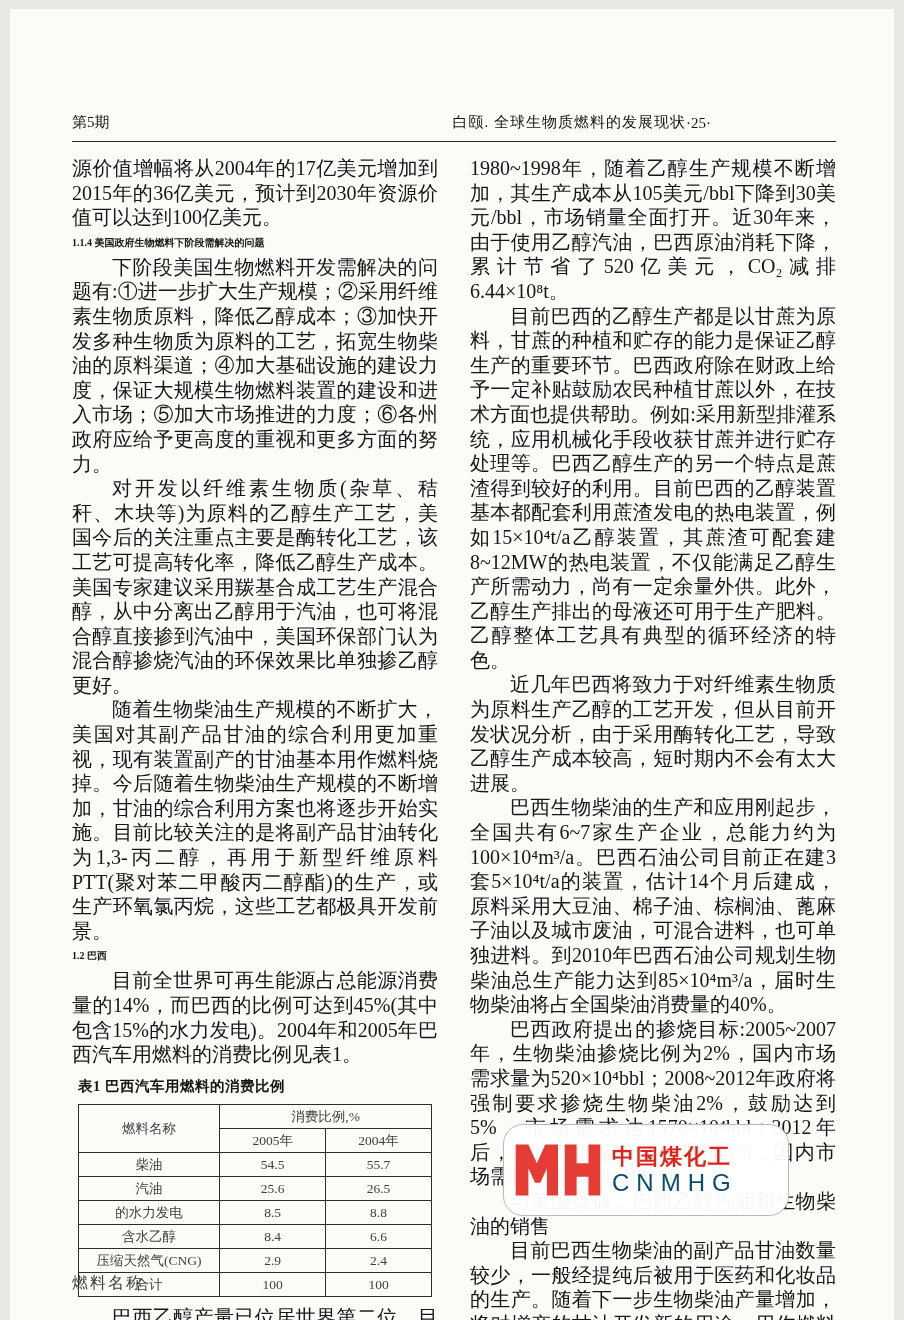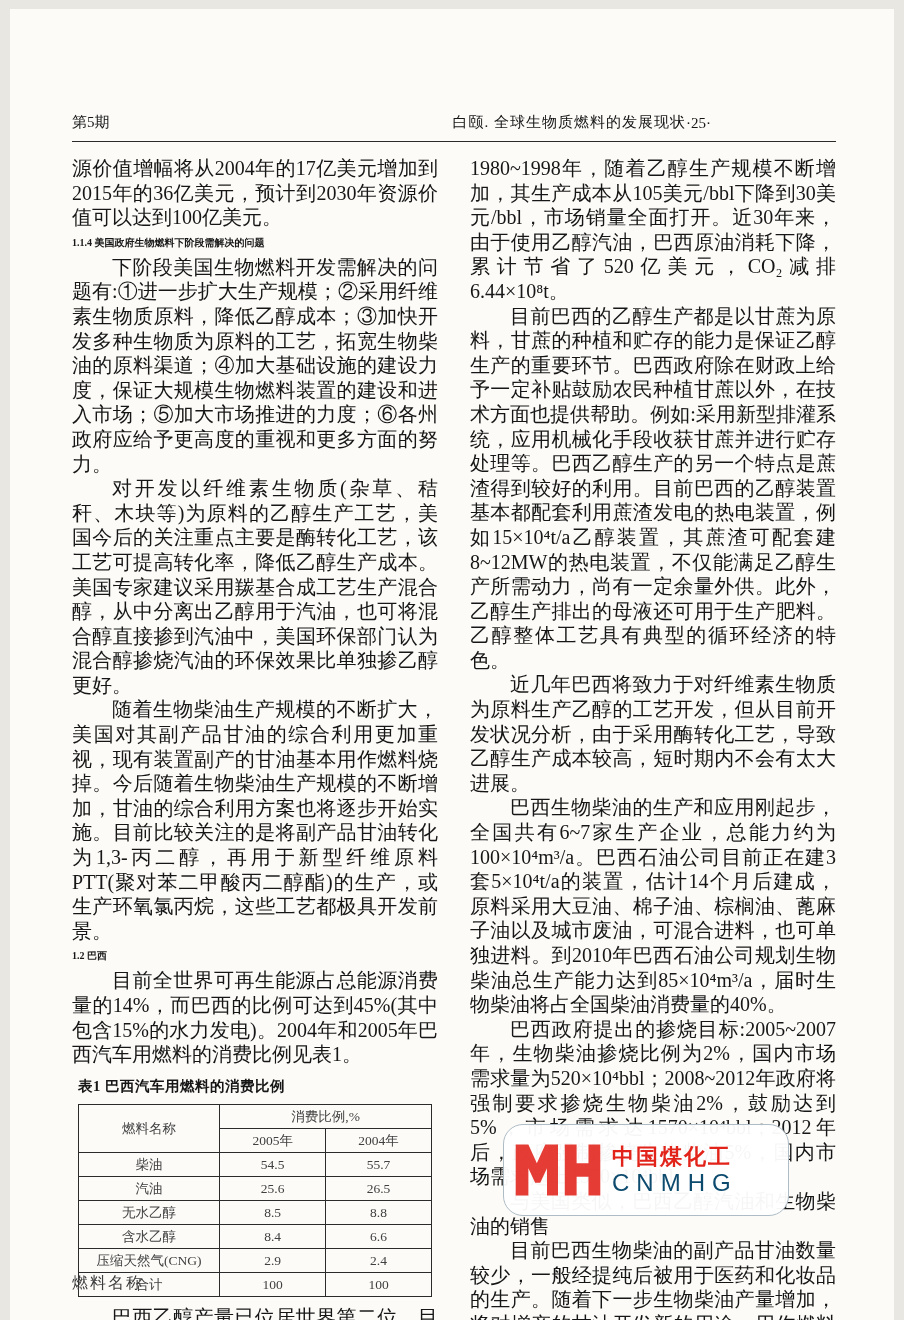--- a/index.html
+++ b/index.html
@@ -128,21 +128,21 @@
               <td>柴油</td>
               <td>54.5</td>
               <td>55.7</td>
             </tr>
             <tr>
               <td>汽油</td>
               <td>25.6</td>
               <td>26.5</td>
             </tr>
             <tr>
-              <td>无水乙醇</td>
+              <td>的水力发电</td>
               <td>8.5</td>
               <td>8.8</td>
             </tr>
             <tr>
               <td>含水乙醇</td>
               <td>8.4</td>
               <td>6.6</td>
             </tr>
             <tr>
               <td>压缩天然气(CNG)</td>

